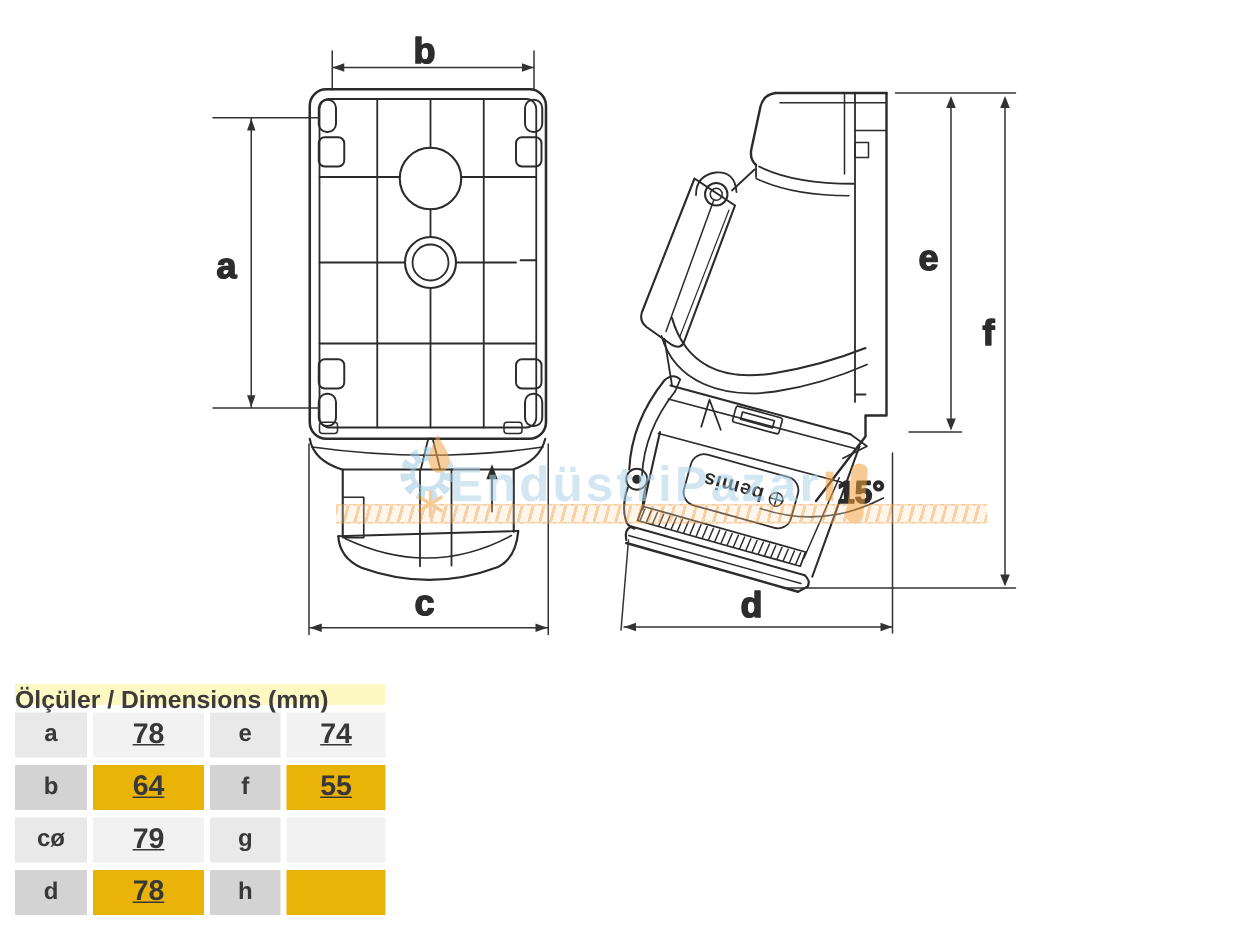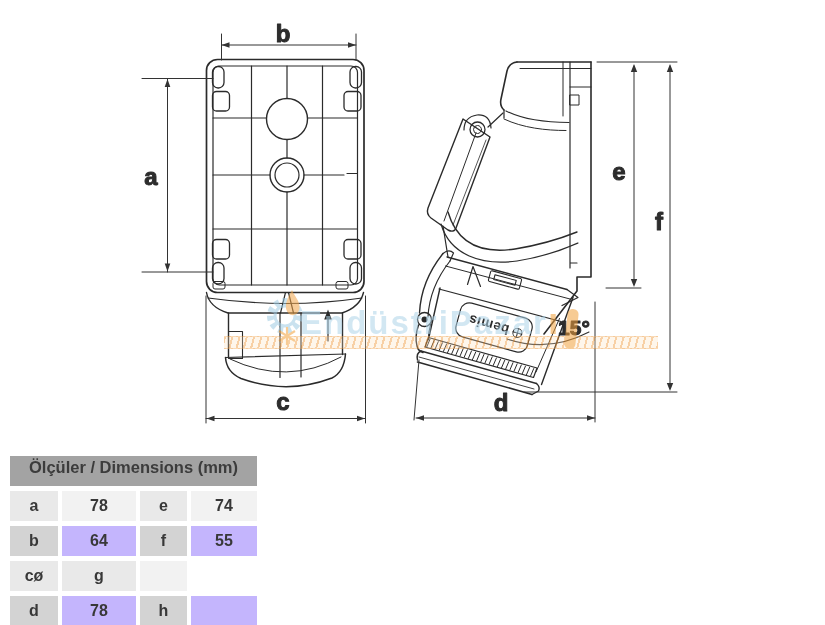--- a/index.html
+++ b/index.html
@@ -17,30 +17,30 @@
            background:repeating-linear-gradient(105deg,
              rgba(238,153,61,.85) 0 2px, rgba(252,224,188,.55) 2px 7px);
            border-top:1px solid rgba(238,153,61,.6);
            border-bottom:1px solid rgba(238,153,61,.6);}
   #wm-text{position:absolute;left:300px;top:301px;white-space:nowrap;}
   #wm-text .main{color:#aed4e9;font-size:33px;font-weight:bold;letter-spacing:2px;}
   #wm-text .accent{color:#f2a13c;font-size:37px;font-weight:bold;}
 
   
   #dims-table{position:absolute;left:10px;top:456px;width:247px;z-index:3;}
-  #dims-header{height:30px;line-height:22px;text-align:center;background:#a3a3a3;
+  #dims-header{height:14px;line-height:22px;background:#fef9c3;
                color:#3c3c3c;font-size:16.5px;font-weight:bold;margin-bottom:5px;}
   .trow{display:grid;grid-template-columns:48px 74px 47px 66px;grid-column-gap:4px;
         height:30px;margin-bottom:5px;}
   .tcell{display:flex;align-items:center;justify-content:center;
          font-weight:bold;color:#383838;}
   .tcell.lab{font-size:16px;}
-  .tcell.val{font-size:16px;}
+  .tcell.val{font-size:19px;text-decoration:underline;}
   .row-odd .lab{background:#e9e9e9;} .row-odd .val{background:#f2f2f2;}
-  .row-even .lab{background:#d3d3d3;} .row-even .val{background:#c4b5fd;}
+  .row-even .lab{background:#d3d3d3;} .row-even .val{background:#eab308;}
 </style>
 </head>
 <body>
 
 <div id="page">
 
   <svg id="drawing" width="825" height="450" viewBox="0 0 825 450">
     <g fill="none" stroke="#2b2b2b" stroke-linecap="round" stroke-linejoin="round">
 
       <g>
@@ -255,20 +255,21 @@
       <div class="tcell val">74</div>
     </div>
     <div class="trow row-even">
       <div class="tcell lab">b</div>
       <div class="tcell val">64</div>
       <div class="tcell lab">f</div>
       <div class="tcell val">55</div>
     </div>
     <div class="trow row-odd">
       <div class="tcell lab">cø</div>
+      <div class="tcell val">79</div>
       <div class="tcell lab">g</div>
       <div class="tcell val"></div>
     </div>
     <div class="trow row-even">
       <div class="tcell lab">d</div>
       <div class="tcell val">78</div>
       <div class="tcell lab">h</div>
       <div class="tcell val"></div>
     </div>
   </div>

